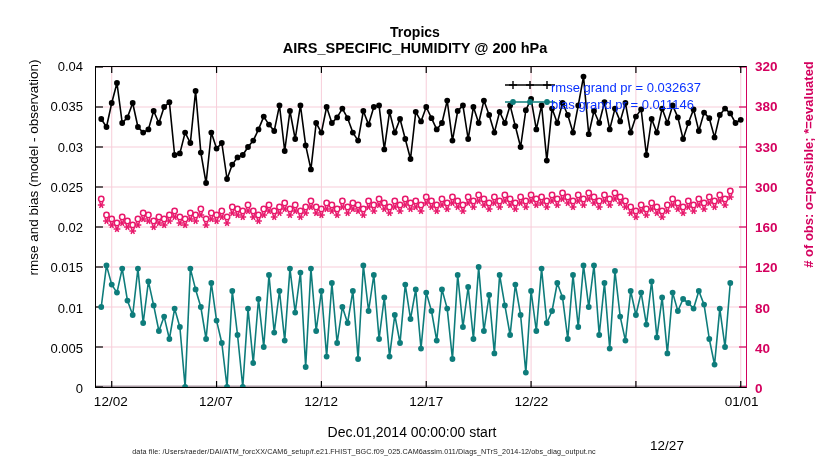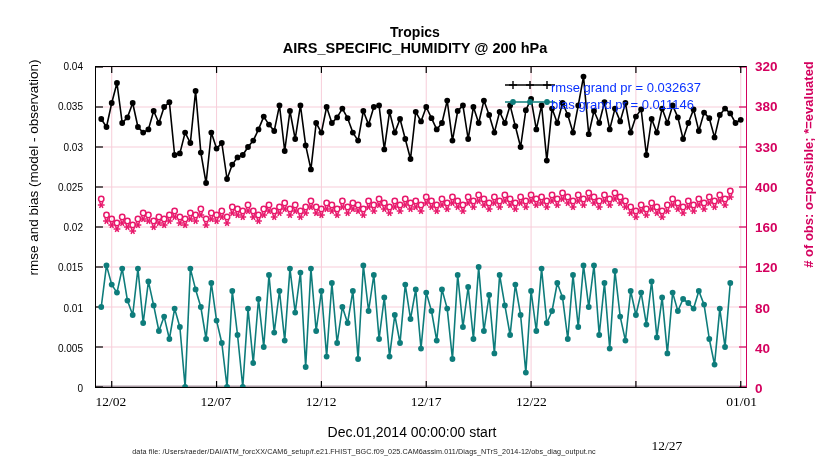--- a/index.html
+++ b/index.html
@@ -15,34 +15,34 @@
   }
   #title-main{top:24px;font-size:14px;}
   #title-sub{top:40px;font-size:14.5px;}
   #plotbox{
     position:absolute;left:95px;top:66px;width:652px;height:322px;
     border:1.3px solid #000;border-right:1.3px solid #d4005e;
     box-sizing:border-box;background:#fff;
   }
   #gridlayer,#datalayer{position:absolute;left:0;top:0;width:100%;height:100%;}
   .ytl{
-    position:absolute;right:0;text-align:center;font-size:10px;color:#000;
+    position:absolute;right:0;text-align:center;font-size:13px;color:#000;
     transform:translateY(-50%);white-space:nowrap;
   }
   #ylabels-left{position:absolute;left:0px;top:66px;width:89px;height:322px;}
   .ytr{
     position:absolute;left:0;text-align:left;font-size:13.5px;color:#d4005e;
     transform:translateY(-50%);white-space:nowrap;font-weight:bold;
   }
   #ylabels-right{position:absolute;left:755px;top:66px;width:50px;height:322px;}
   .xtl{
     position:absolute;top:0;font-size:13.5px;color:#000;
     transform:translateX(-50%);white-space:nowrap;
   }
-  #xlabels{position:absolute;left:0;top:394px;width:830px;height:20px;font-family:Liberation Serif, serif;}
+  #xlabels{position:absolute;left:0;top:394px;width:830px;height:20px;}
   #ylabel-left-text{
     position:absolute;left:-132px;top:160px;width:330px;
     transform:rotate(-90deg);text-align:center;
     font-size:13.5px;color:#000;
   }
   #ylabel-right-text{
     position:absolute;left:643px;top:157px;width:330px;
     transform:rotate(-90deg);text-align:center;
     font-size:13px;color:#d4005e;font-weight:bold;
   }
@@ -865,21 +865,21 @@
       <div class="ytl" style="top: 80.5px; padding-right: 6px;">0.03</div>
       <div class="ytl" style="top: 40.25px; padding-right: 6px;">0.035</div>
       <div class="ytl" style="top: 0px; padding-right: 6px;">0.04</div>
     </div>
   <div id="ylabels-right">
       <div class="ytr" style="top: 322px;">0</div>
       <div class="ytr" style="top: 281.75px;">40</div>
       <div class="ytr" style="top: 241.5px;">80</div>
       <div class="ytr" style="top: 201.25px;">120</div>
       <div class="ytr" style="top: 161px;">160</div>
-      <div class="ytr" style="top: 120.75px;">400</div>
+      <div class="ytr" style="top: 120.75px;">300</div>
       <div class="ytr" style="top: 80.5px;">330</div>
       <div class="ytr" style="top: 40.25px;">380</div>
       <div class="ytr" style="top: 0px;">320</div>
     </div>
   <div id="xlabels">
       <div class="xtl" style="left: 110.774px;">12/02</div>
       <div class="xtl" style="left: 215.935px;">12/07</div>
       <div class="xtl" style="left: 321.097px;">12/12</div>
       <div class="xtl" style="left: 426.258px;">12/17</div>
       <div class="xtl" style="left: 531.419px;">12/22</div>

